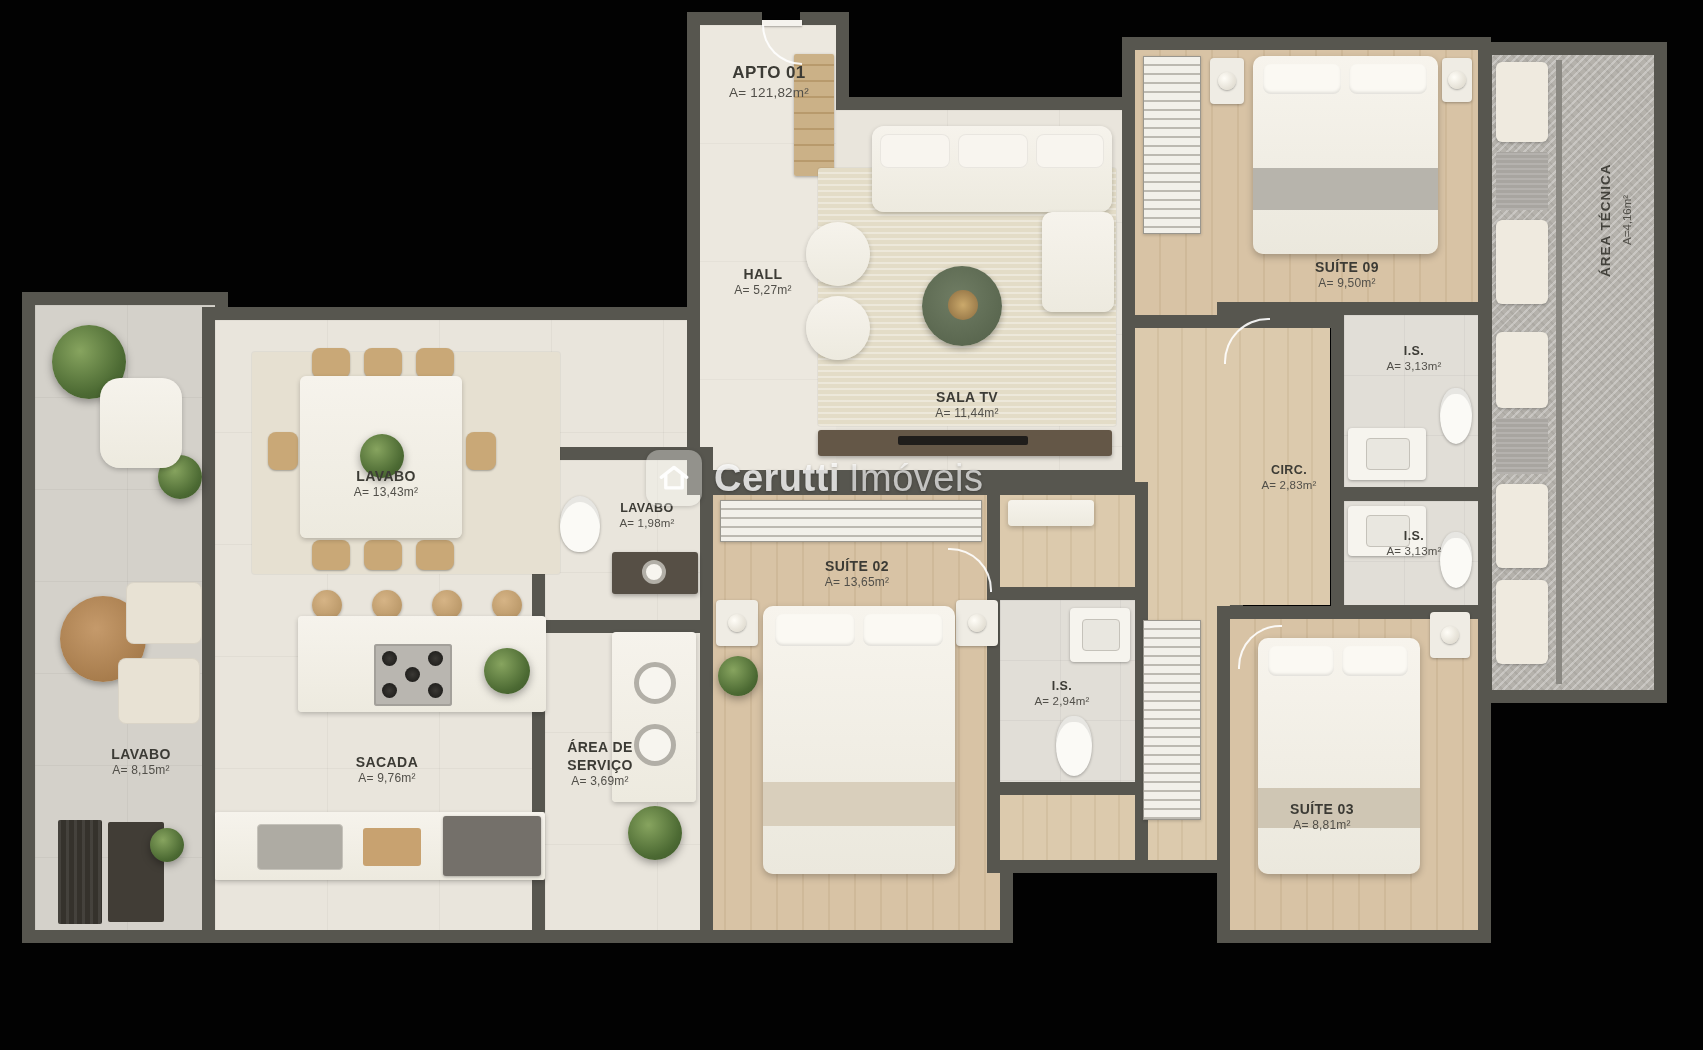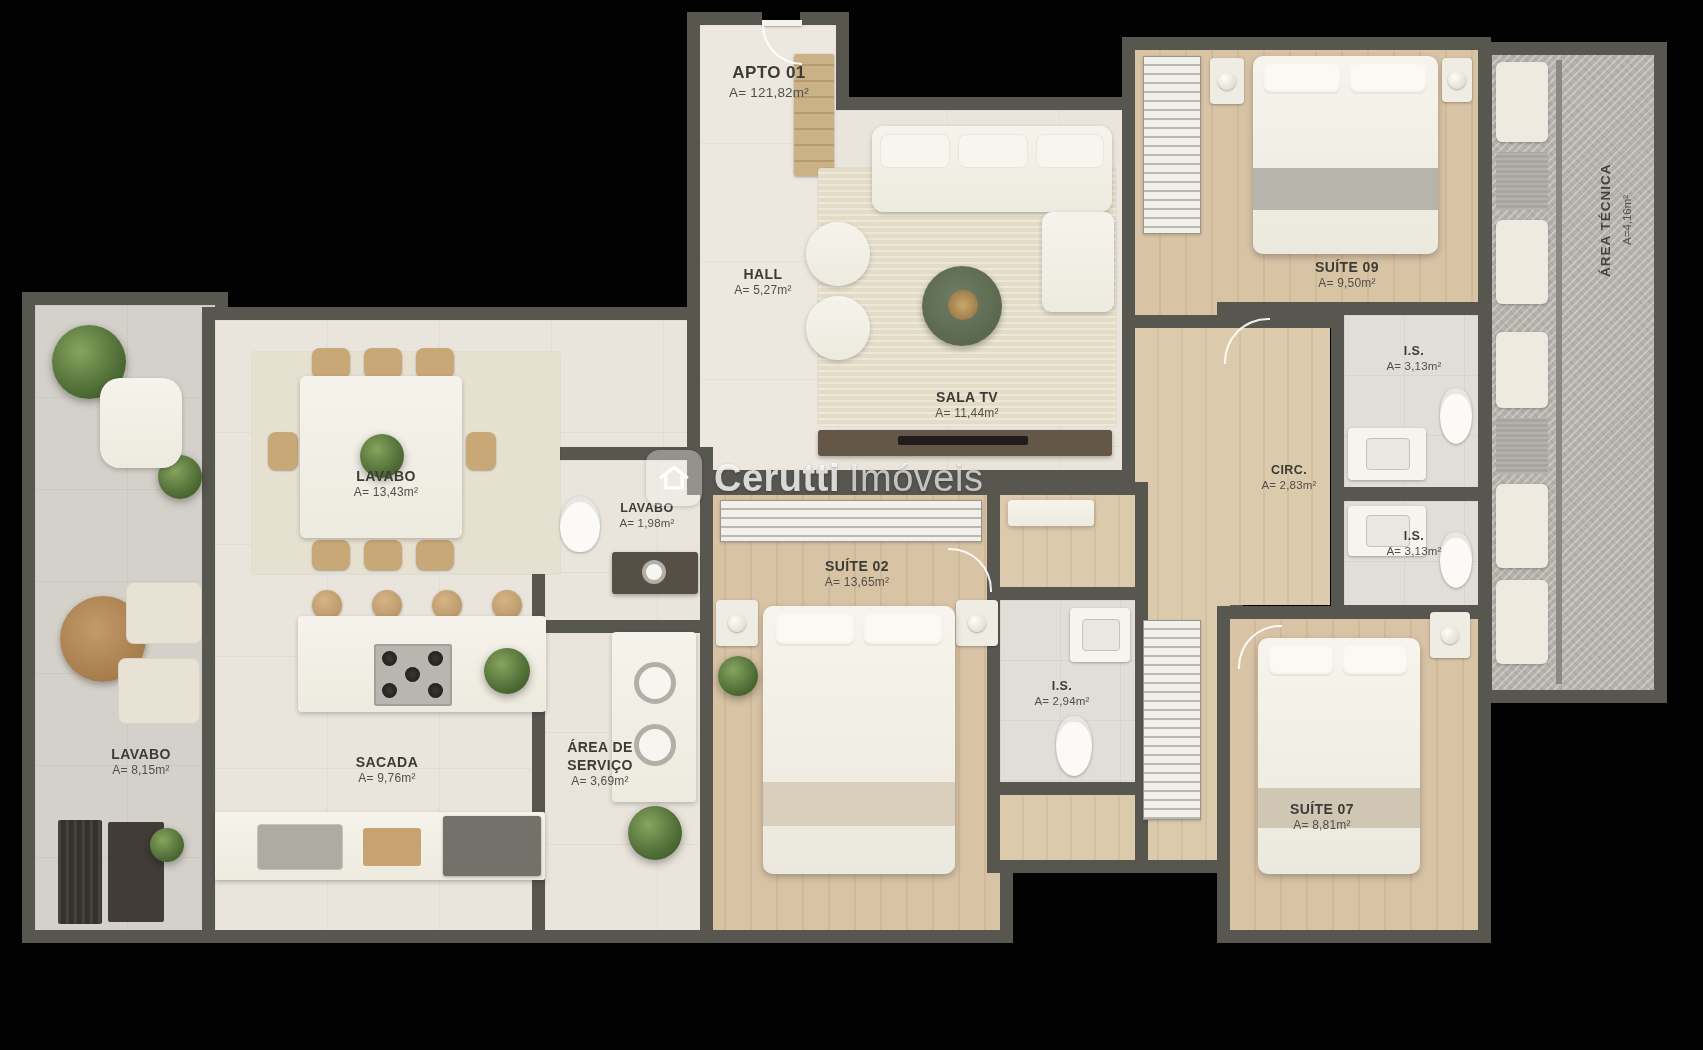--- a/index.html
+++ b/index.html
@@ -284,21 +284,21 @@
   </div>
   <div class="lbl" style="left:387px;top:753px;">
     <span class="nm">SACADA</span>
     <span class="ar">A= 9,76m²</span>
   </div>
   <div class="lbl wrap" style="left:600px;top:738px;">
     <span class="nm">ÁREA DE SERVIÇO</span>
     <span class="ar">A= 3,69m²</span>
   </div>
   <div class="lbl" style="left:1322px;top:800px;">
-    <span class="nm">SUÍTE 07</span>
+    <span class="nm">SUÍTE 03</span>
     <span class="ar">A= 8,81m²</span>
   </div>
 
   <div class="wm">
     <div class="wm-logo">
       <svg width="34" height="34" viewBox="0 0 24 24">
         <path d="M3 11.5 L12 4.5 L21 11.5" fill="none" stroke="rgba(255,255,255,.92)" stroke-width="2.4" stroke-linecap="round" stroke-linejoin="round"></path>
         <path d="M6.2 10.2 V19 H17.8 V10.2" fill="none" stroke="rgba(255,255,255,.92)" stroke-width="2.4" stroke-linecap="round" stroke-linejoin="round"></path>
       </svg>
     </div>

